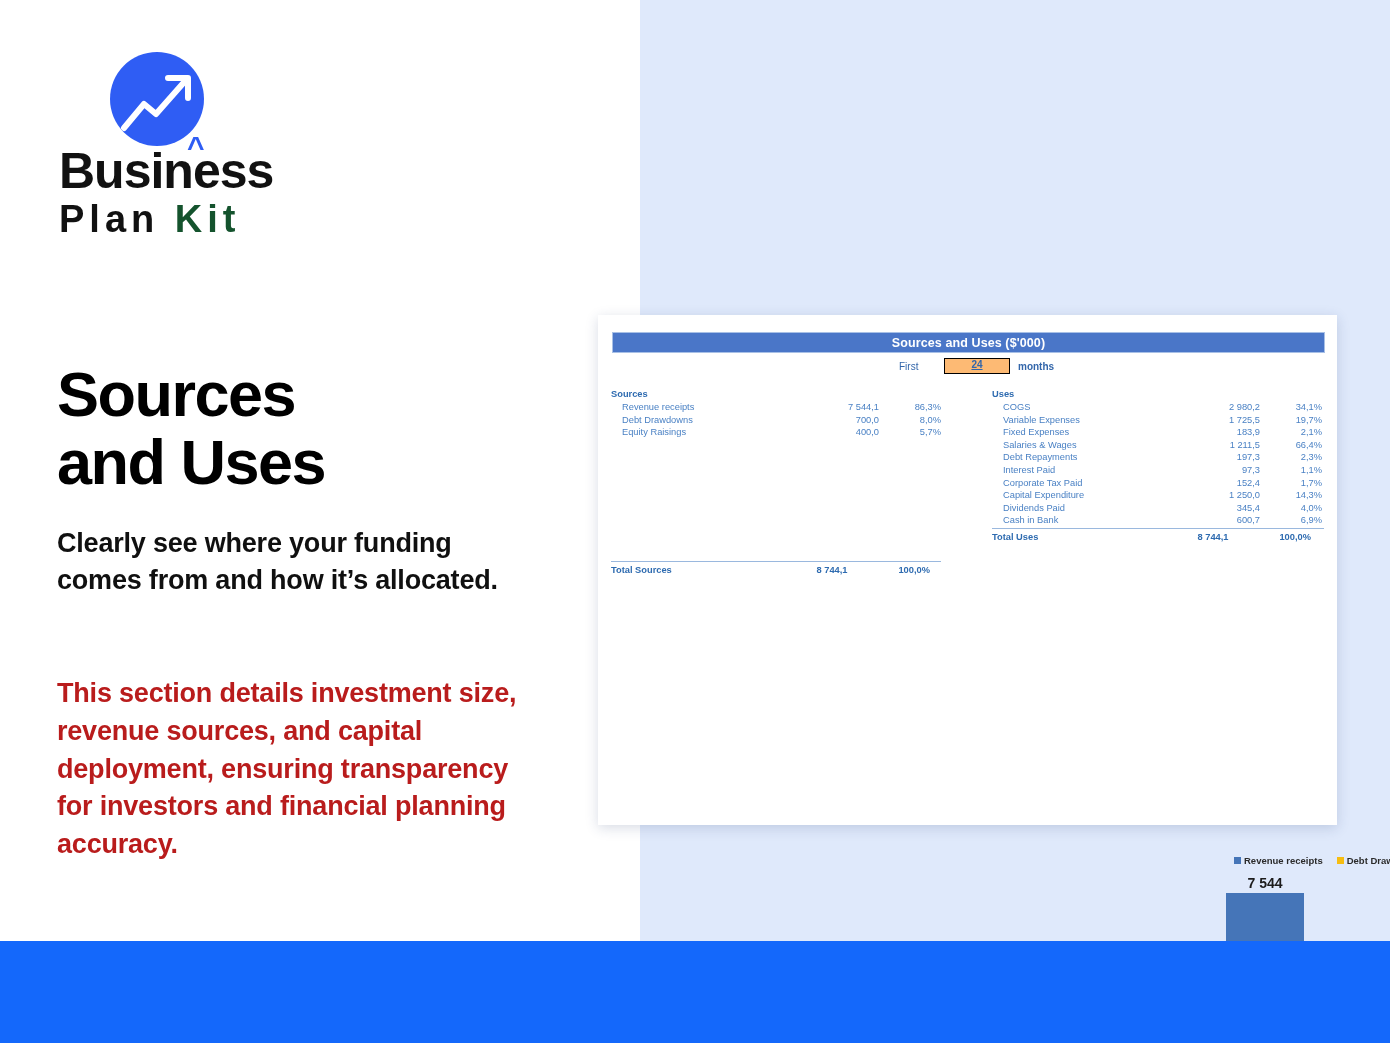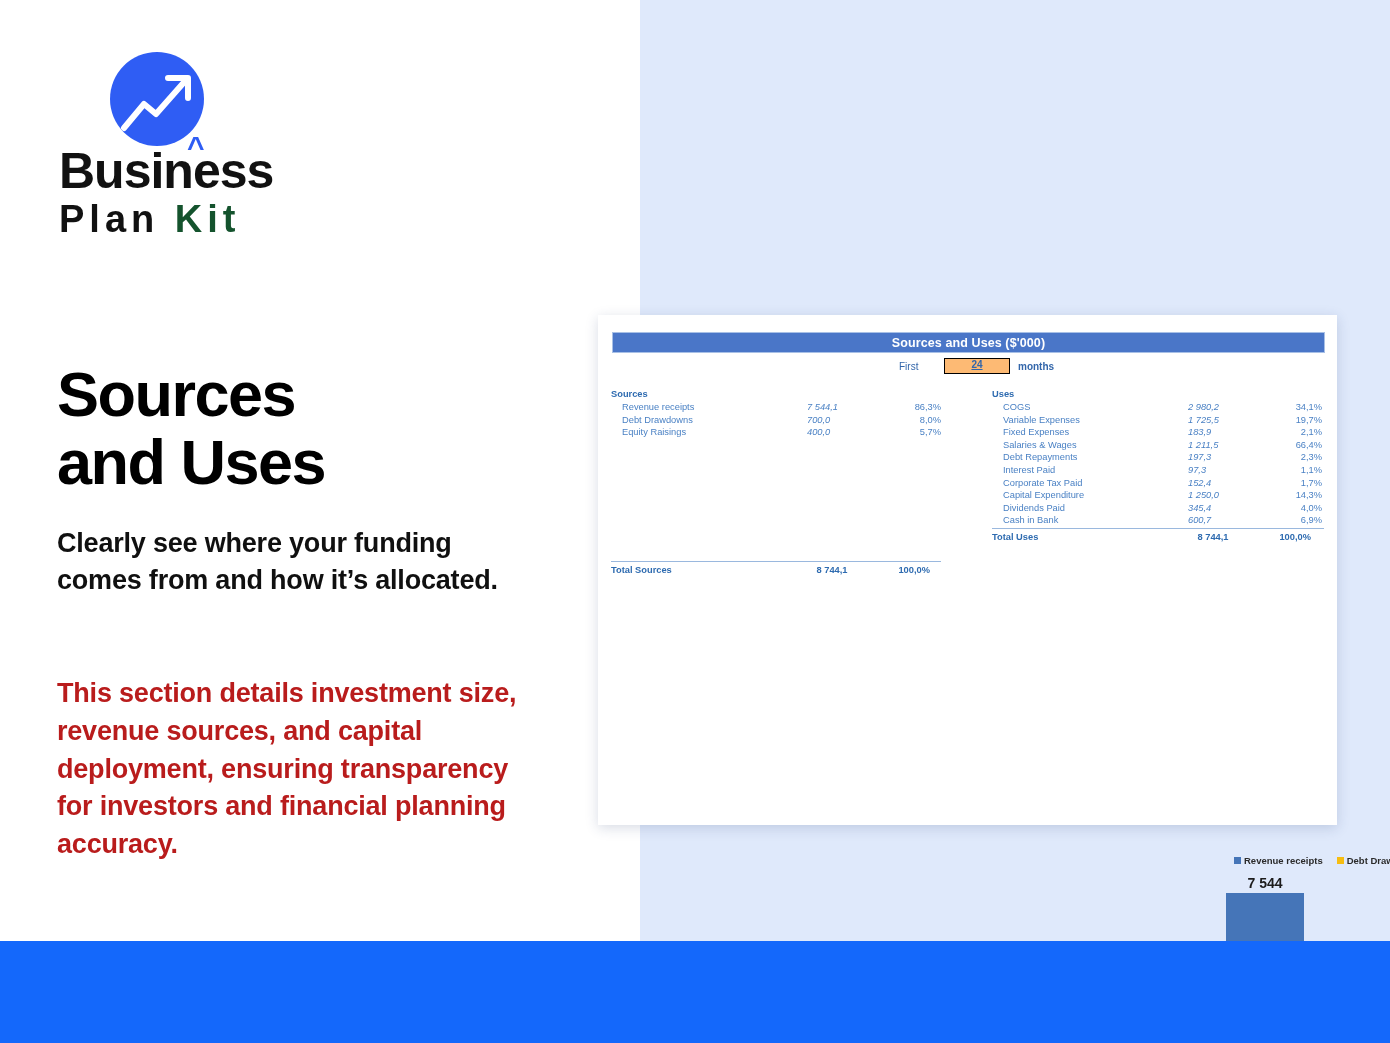--- a/index.html
+++ b/index.html
@@ -76,21 +76,21 @@
   #period-box span{font-size:10px;font-weight:bold;color:#3366aa;text-decoration:underline;}
   #period-months{position:absolute;left:406px;font-size:10px;font-weight:bold;color:#3366aa;}
 
   
   .ledger{position:absolute;top:74px;font-size:9.3px;color:#4a81c4;}
   #ledger-sources{left:13px;width:330px;}
   #ledger-uses{left:394px;width:332px;}
   .ledger-head{font-weight:bold;color:#2e6bb0;margin-bottom:2px;padding-left:0px;}
   .ledger-row{display:flex;line-height:12.6px;height:12.6px;}
   .ledger-row .lbl{flex:0 0 185px;padding-left:11px;}
-  .ledger-row .val{flex:0 0 72px;font-style:italic;}
+  .ledger-row .val{flex:0 0 72px;text-align:right;}
   .ledger-row .pct{flex:0 0 62px;text-align:right;}
   .ledger-total{
     display:flex;line-height:14px;height:14px;font-weight:bold;color:#2e6bb0;
     border-top:1px solid #9ab8de;padding-top:1px;margin-top:1px;
   }
   .ledger-total .lbl{flex:0 0 185px;}
   .ledger-total .val{flex:0 0 72px;text-align:center;}
   .ledger-total .pct{flex:0 0 62px;text-align:right;}
   #ledger-sources .ledger-total{margin-top:122px;}
 

